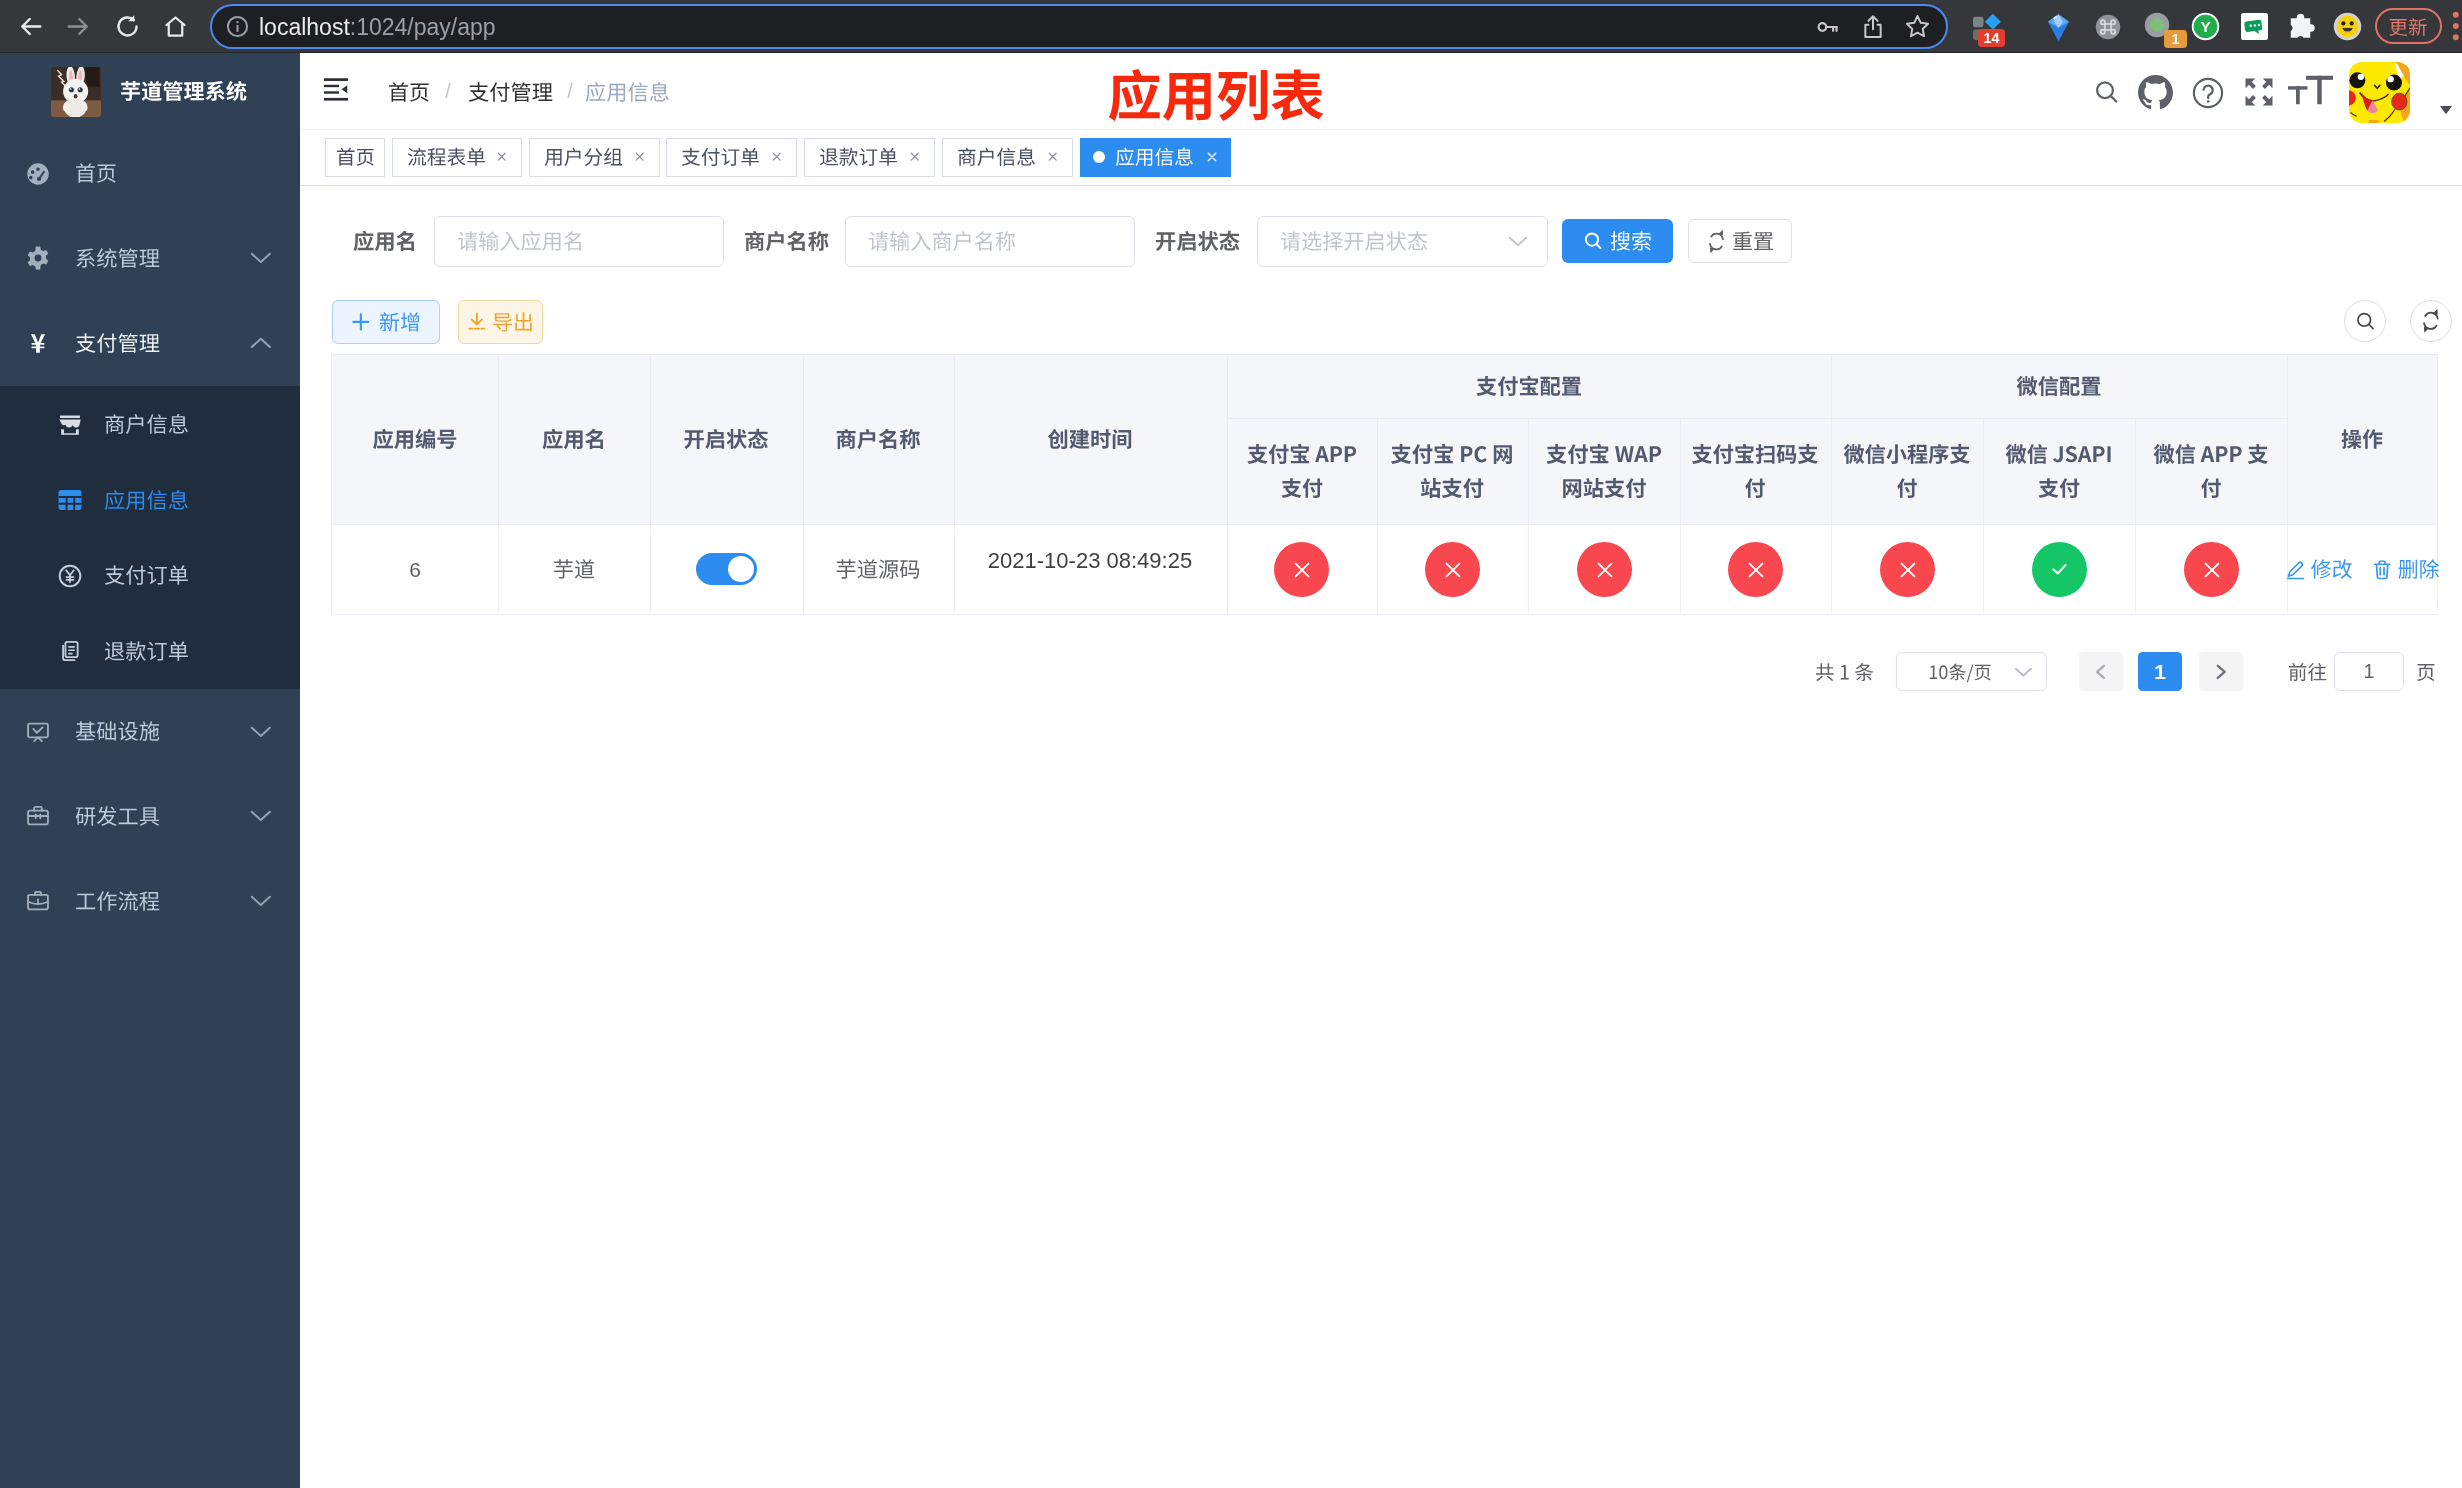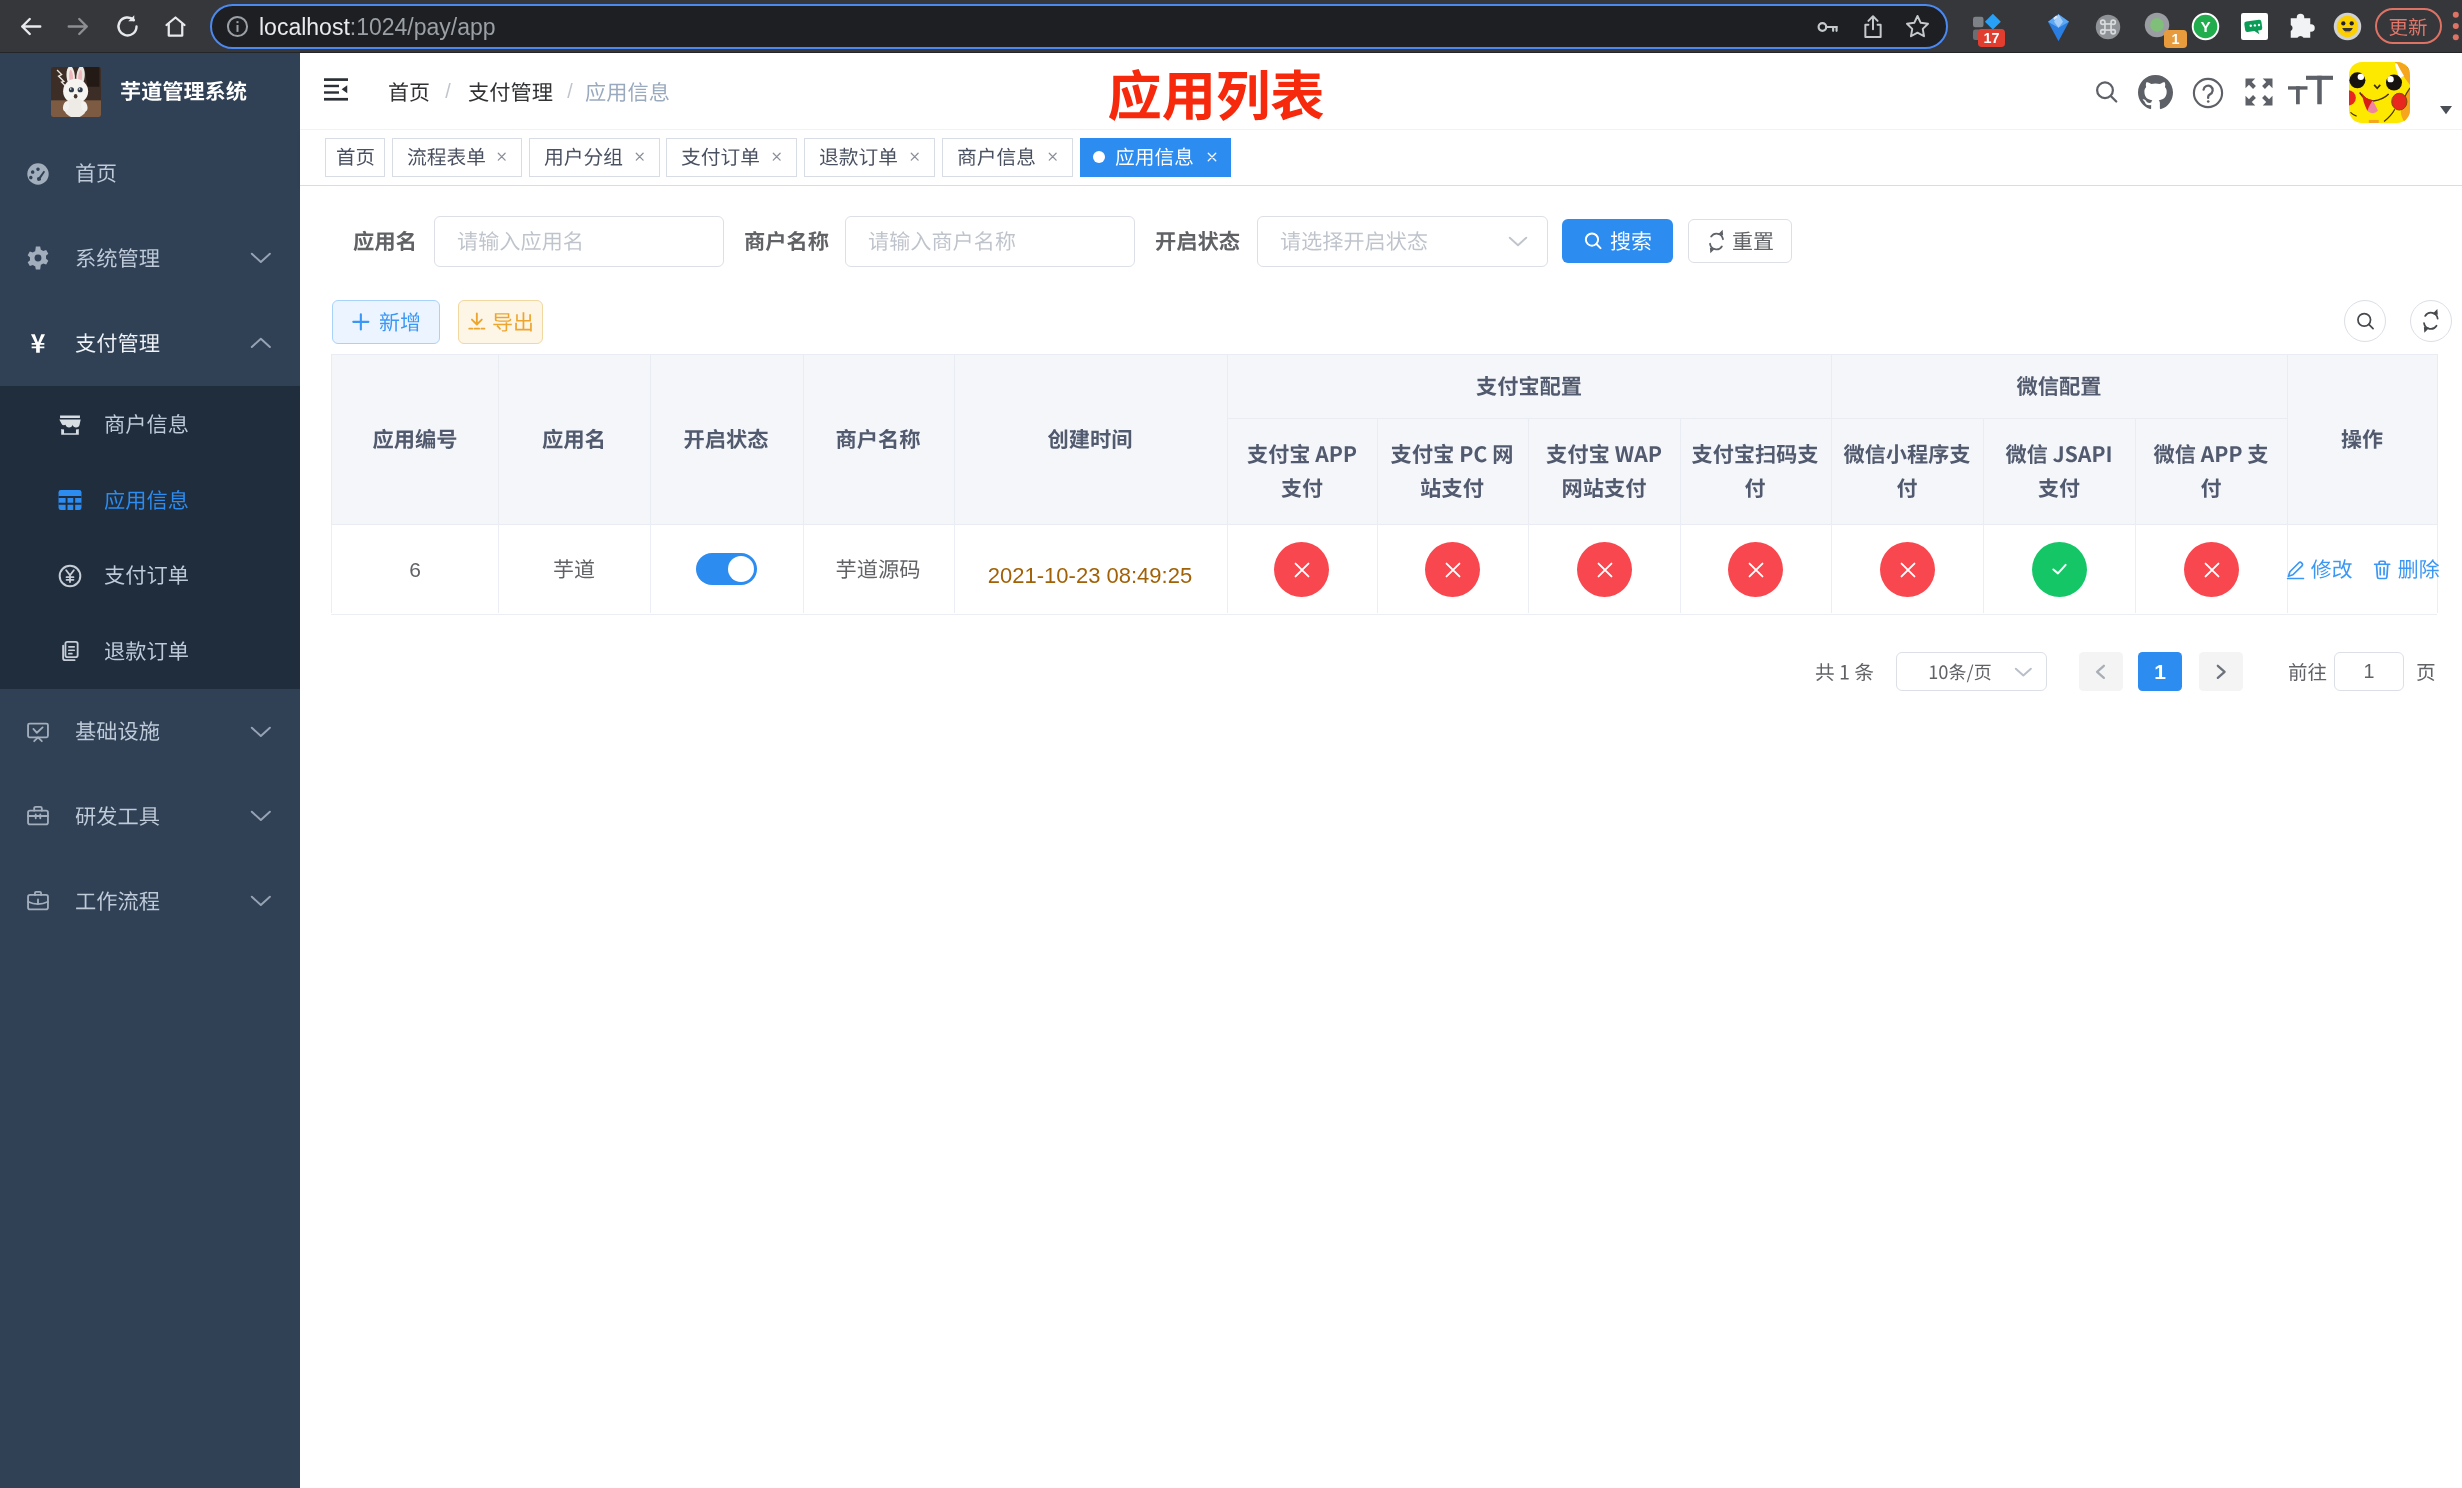--- a/index.html
+++ b/index.html
@@ -31,21 +31,21 @@
       </svg></div>
     <div style="position:absolute;left:1904px;top:13px;width:27px;height:27px;line-height:0;"><svg width="27" height="27" viewBox="0 0 36 36" style="overflow:visible">
         <path d="M18 4 L22.3 13.1 L32 14.4 L25 21.2 L26.7 31 L18 26.2 L9.3 31 L11 21.2 L4 14.4 L13.7 13.1 Z" stroke="#c6c9cc" stroke-width="2.6" fill="none" stroke-linecap="round" stroke-linejoin="round"></path>
       </svg></div>
     <div style="position:absolute;left:1973px;top:15px;line-height:0;"><svg width="30" height="26" viewBox="0 0 40 34" style="overflow:visible">
         <rect x="0" y="2" width="14" height="14" rx="3" fill="#7d8286"></rect>
         <rect x="0" y="19" width="14" height="14" rx="3" fill="#6a6e72"></rect>
         <rect x="17" y="19" width="14" height="14" rx="3" fill="#6a6e72"></rect>
         <rect x="19" y="1" width="15" height="15" transform="rotate(45 26.5 8.5)" fill="#28a0f5"></rect>
       </svg></div>
-    <div class="abs" style="left:1978px;top:29px;width:27px;height:18px;background:#e23e30;border-radius:3.8px;color:#fff;font-size:14.4px;line-height:18px;text-align:center;font-weight:bold">17</div>
+    <div class="abs" style="left:1978px;top:29px;width:27px;height:18px;background:#e23e30;border-radius:3.8px;color:#fff;font-size:14.4px;line-height:18px;text-align:center;font-weight:bold">14</div>
     <div style="position:absolute;left:2044px;top:12px;line-height:0;"><svg width="29" height="30" viewBox="0 0 38 40" style="overflow:visible">
         <path d="M19 3 L33 13 L19 39 L5 13 Z" fill="#2a7de1"></path>
         <path d="M19 3 L33 13 L19 21 L5 13 Z" fill="#5ea7f3"></path>
         <path d="M19 3 L25 13 L19 21 L13 13 Z" fill="#a5cdf8"></path>
         <path d="M12 8 l4 -3.5 2 2 -4.5 4 Z" fill="#d8eafc"></path>
       </svg></div>
     <div style="position:absolute;left:2095px;top:13.6px;width:26px;height:26px;line-height:0;"><svg width="26" height="26" viewBox="0 0 34 34" style="overflow:visible">
         <circle cx="17" cy="17" r="16" fill="#8f9296"></circle>
         <g stroke="#d8dadc" stroke-width="2.2" fill="none">
           <rect x="13" y="13" width="8" height="8"></rect>
@@ -703,21 +703,21 @@
         </svg></div>
       <div class="abs" style="left:365px;top:199px;width:61px;height:32px;border-radius:16px;background:#2d8cf0">
         <div style="position:absolute;right:3px;top:3px;width:26px;height:26px;border-radius:50%;background:#fff"></div>
       </div>
       <div style="position:absolute;left:547px;top:215px;transform:translate(-50%,-50%);line-height:0"><svg style="display:inline-block;vertical-align:middle;overflow:visible" width="85" height="30" fill="#606266" viewBox="0 0 112 39.1875">
           <path transform="translate(0.0 30.24) scale(0.028 -0.028)" d="M628 840V737H367V840H294V737H64V668H294V570H367V668H628V570H703V668H937V737H703V840ZM57 314V243H467V20C467 3 461 -2 441 -2C421 -3 350 -3 275 -1C288 -21 301 -54 305 -76C398 -76 459 -75 494 -63C530 -51 543 -29 543 19V243H944V314H543V468H873V539H135V468H467V314Z"></path>
           <path transform="translate(28.0 30.24) scale(0.028 -0.028)" d="M64 765C117 714 180 642 207 596L269 638C239 684 175 753 122 801ZM455 368H790V284H455ZM455 231H790V147H455ZM455 504H790V421H455ZM384 561V89H863V561H624C635 586 647 616 659 645H947V708H760C784 741 809 781 833 818L759 840C743 801 711 747 684 708H497L549 732C537 763 505 811 476 844L414 817C440 784 468 739 481 708H311V645H576C570 618 561 587 553 561ZM262 483H51V413H190V102C145 86 94 44 42 -7L89 -68C140 -6 191 47 227 47C250 47 281 17 324 -7C393 -46 479 -57 597 -57C693 -57 869 -51 941 -46C942 -25 954 9 962 27C865 17 716 10 599 10C490 10 404 17 340 52C305 72 282 90 262 100Z"></path>
           <path transform="translate(56.0 30.24) scale(0.028 -0.028)" d="M537 407H843V319H537ZM537 549H843V463H537ZM505 205C475 138 431 68 385 19C402 9 431 -9 445 -20C489 32 539 113 572 186ZM788 188C828 124 876 40 898 -10L967 21C943 69 893 152 853 213ZM87 777C142 742 217 693 254 662L299 722C260 751 185 797 131 829ZM38 507C94 476 169 428 207 400L251 460C212 488 136 531 81 560ZM59 -24 126 -66C174 28 230 152 271 258L211 300C166 186 103 54 59 -24ZM338 791V517C338 352 327 125 214 -36C231 -44 263 -63 276 -76C395 92 411 342 411 517V723H951V791ZM650 709C644 680 632 639 621 607H469V261H649V0C649 -11 645 -15 633 -16C620 -16 576 -16 529 -15C538 -34 547 -61 550 -79C616 -80 660 -80 687 -69C714 -58 721 -39 721 -2V261H913V607H694C707 633 720 663 733 692Z"></path>
           <path transform="translate(84.0 30.24) scale(0.028 -0.028)" d="M410 205V137H792V205ZM491 650C484 551 471 417 458 337H478L863 336C844 117 822 28 796 2C786 -8 776 -10 758 -9C740 -9 695 -9 647 -4C659 -23 666 -52 668 -73C716 -76 762 -76 788 -74C818 -72 837 -65 856 -43C892 -7 915 98 938 368C939 379 940 401 940 401H816C832 525 848 675 856 779L803 785L791 781H443V712H778C770 624 757 502 745 401H537C546 475 556 569 561 645ZM51 787V718H173C145 565 100 423 29 328C41 308 58 266 63 247C82 272 100 299 116 329V-34H181V46H365V479H182C208 554 229 635 245 718H394V787ZM181 411H299V113H181Z"></path>
         </svg></div>
-      <div style="position:absolute;top:222px;left:759px;transform:translate(-50%,-50%);font-size:22px;color:#a16207;font-weight:400;white-space:nowrap;line-height:22px;letter-spacing:0">2021-10-23 08:49:25</div>
+      <div style="position:absolute;top:207px;left:759px;transform:translate(-50%,-50%);font-size:22px;color:#404040;font-weight:400;white-space:nowrap;line-height:22px;letter-spacing:0">2021-10-23 08:49:25</div>
       <div class="abs" style="left:943px;top:188px;width:55px;height:55px;border-radius:50%;background:#f8474e;display:flex;align-items:center;justify-content:center;line-height:0">
         <svg width="22" height="22" viewBox="0 0 29 29" style="overflow:visible">
           <path d="M6 6 L23 23 M23 6 L6 23" stroke="#ffffff" stroke-width="2.5" stroke-linecap="round"></path>
         </svg>
       </div>
       <div class="abs" style="left:1094px;top:188px;width:55px;height:55px;border-radius:50%;background:#f8474e;display:flex;align-items:center;justify-content:center;line-height:0">
         <svg width="22" height="22" viewBox="0 0 29 29" style="overflow:visible">
           <path d="M6 6 L23 23 M23 6 L6 23" stroke="#ffffff" stroke-width="2.5" stroke-linecap="round"></path>
         </svg>
       </div>

